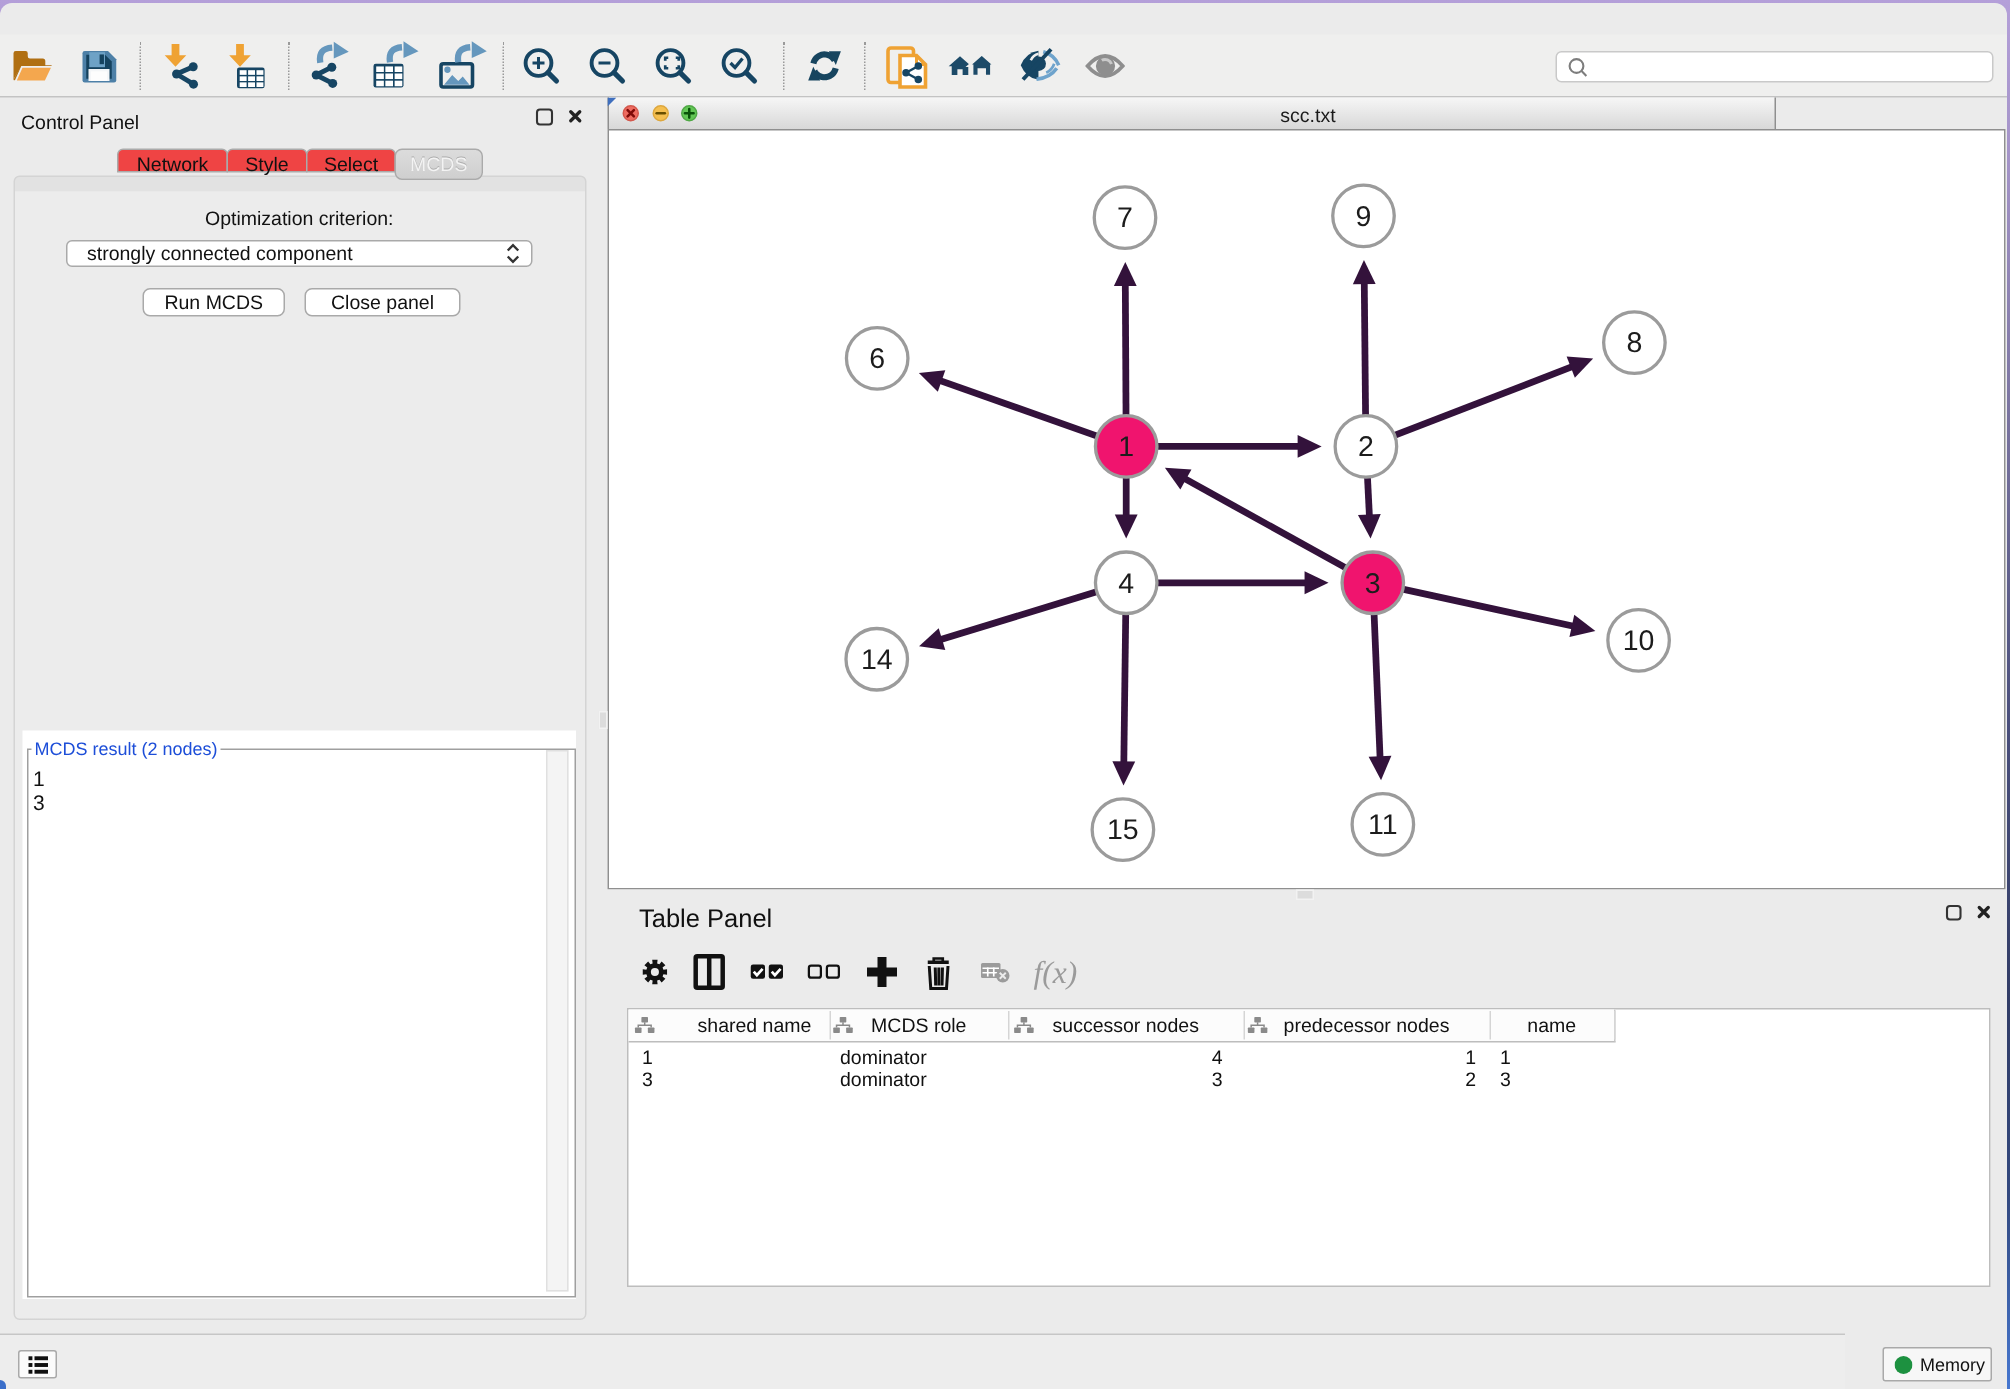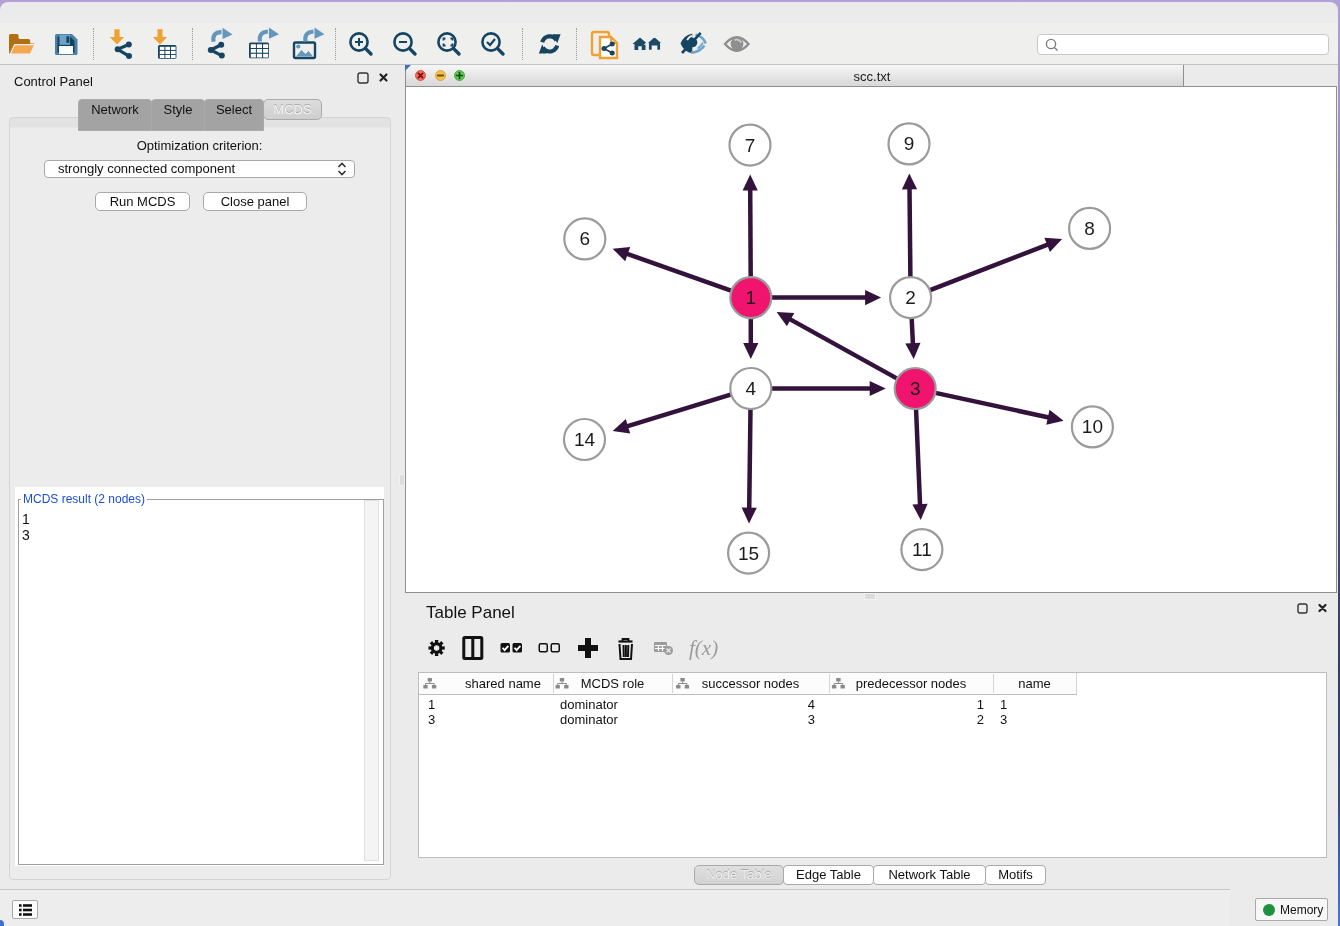--- a/index.html
+++ b/index.html
@@ -9,21 +9,21 @@
   #titlebar{left:0;top:0;width:1338px;height:21px;background:#f6f6f6;}
   .tl{width:11px;height:11px;border-radius:50%;background:#dcdcdc;border:1px solid #c6c6c6;top:5px;}
   #apptitle{left:0;top:4px;width:1338px;text-align:center;font-size:13px;color:#9b9b9b;}
   #toolbar{left:0;top:21px;width:1338px;height:41px;background:#efefee;border-bottom:1px solid #c3c3c3;box-sizing:content-box;}
   .vsep{top:5px;height:32px;width:0;border-left:1px dotted #9a9a9a;}
   #searchbox{left:1037px;top:11px;width:290px;height:19px;background:#fff;border:1px solid #c9c9c9;border-radius:4px;}
   
   #cpanel{left:0;top:64px;width:399px;height:825px;background:#ebebeb;}
   #cphead{left:14px;top:8px;font-size:13px;color:#111;}
   .tabrow{top:32px;height:20px;}
-  .tab{position:absolute;top:0;height:32px;background:#a3a3a3;border:1px solid #aaa;box-sizing:border-box;text-align:center;font-size:13px;color:#111;line-height:19px;border-radius:4px 4px 0 0;}
+  .tab{position:absolute;top:0;height:16px;background:#ef4444;border:1px solid #aaa;box-sizing:border-box;text-align:center;font-size:13px;color:#111;line-height:19px;border-radius:4px 4px 0 0;}
   #tab-mcds{background:linear-gradient(#dcdcdc,#cfcfcf);color:#f3f3f3;border-radius:5px;height:21px;text-shadow:0 -1px 0 #aaa;}
   #cpbody{left:9px;top:51px;width:382px;height:763px;background:linear-gradient(180deg,#e2e2e2 0px,#e2e2e2 9px,#ececec 10px);border:1px solid #d4d4d4;border-radius:4px;box-sizing:border-box;}
   #optlabel{left:0;top:72px;width:399px;text-align:center;font-size:13px;color:#111;}
   #dropdown{left:44px;top:94px;width:311px;height:18px;background:#fff;border:1px solid #a9a9a9;border-radius:4px;box-sizing:border-box;font-size:13px;line-height:16px;color:#111;padding-left:13px;}
   .btn{position:absolute;background:#fff;border:1px solid #a9a9a9;border-radius:5px;box-sizing:border-box;font-size:13px;color:#111;text-align:center;line-height:17px;height:19px;}
   #resultbox{left:15px;top:421px;width:369px;height:379px;background:#fff;}
   #fieldset{left:3px;top:12px;width:364px;height:364px;border:1px solid #9f9f9f;}
   #fieldlabel{left:6px;top:5px;background:#fff;font-size:12px;color:#1d4ed8;padding:0 2px;}
   #resulttext{left:7px;top:24px;font-size:14px;color:#111;line-height:16px;}
   #rscroll{right:5px;top:13px;width:15px;height:361px;background:#f4f4f4;border:1px solid #e0e0e0;box-sizing:border-box;}
@@ -388,26 +388,20 @@
       <div class="cell" style="left:141px;top:25px;">dominator</div>
       <div class="cell" style="left:253px;top:25px;width:143px;text-align:right;">4</div>
       <div class="cell" style="left:410px;top:25px;width:155px;text-align:right;">1</div>
       <div class="cell" style="left:581px;top:25px;">1</div>
       <div class="cell" style="left:9px;top:40px;">3</div>
       <div class="cell" style="left:141px;top:40px;">dominator</div>
       <div class="cell" style="left:253px;top:40px;width:143px;text-align:right;">3</div>
       <div class="cell" style="left:410px;top:40px;width:155px;text-align:right;">2</div>
       <div class="cell" style="left:581px;top:40px;">3</div>
     </div>
-    <div class="abs" style="left:0;top:272px;width:938px;height:21px;">
-      <div class="btab" style="left:295px;width:90px;background:linear-gradient(#dfdfdf,#d2d2d2);color:#ededed;text-shadow:0 -1px 0 #aaa;border-radius:5px;">Node Table</div>
-      <div class="btab" style="left:384px;width:91px;">Edge Table</div>
-      <div class="btab" style="left:474px;width:113px;">Network Table</div>
-      <div class="btab" style="left:586px;width:61px;">Motifs</div>
-    </div>
   </div>
 
   <div class="abs" style="left:399px;top:472px;width:4px;height:10px;background:#dcdcdc;border:1px solid #f2f2f2;"></div>
   <div class="abs" style="left:864px;top:591px;width:10px;height:5px;background:#dcdcdc;border:1px solid #f2f2f2;"></div>
   <div class="abs" id="statusbar">
     <div class="abs" id="listbtn">
       <svg width="25" height="18" viewBox="0 0 25 18">
           <g fill="#111">
             <rect x="6" y="3.2" width="2.6" height="2.6"></rect>
             <rect x="6" y="7.7" width="2.6" height="2.6"></rect>

